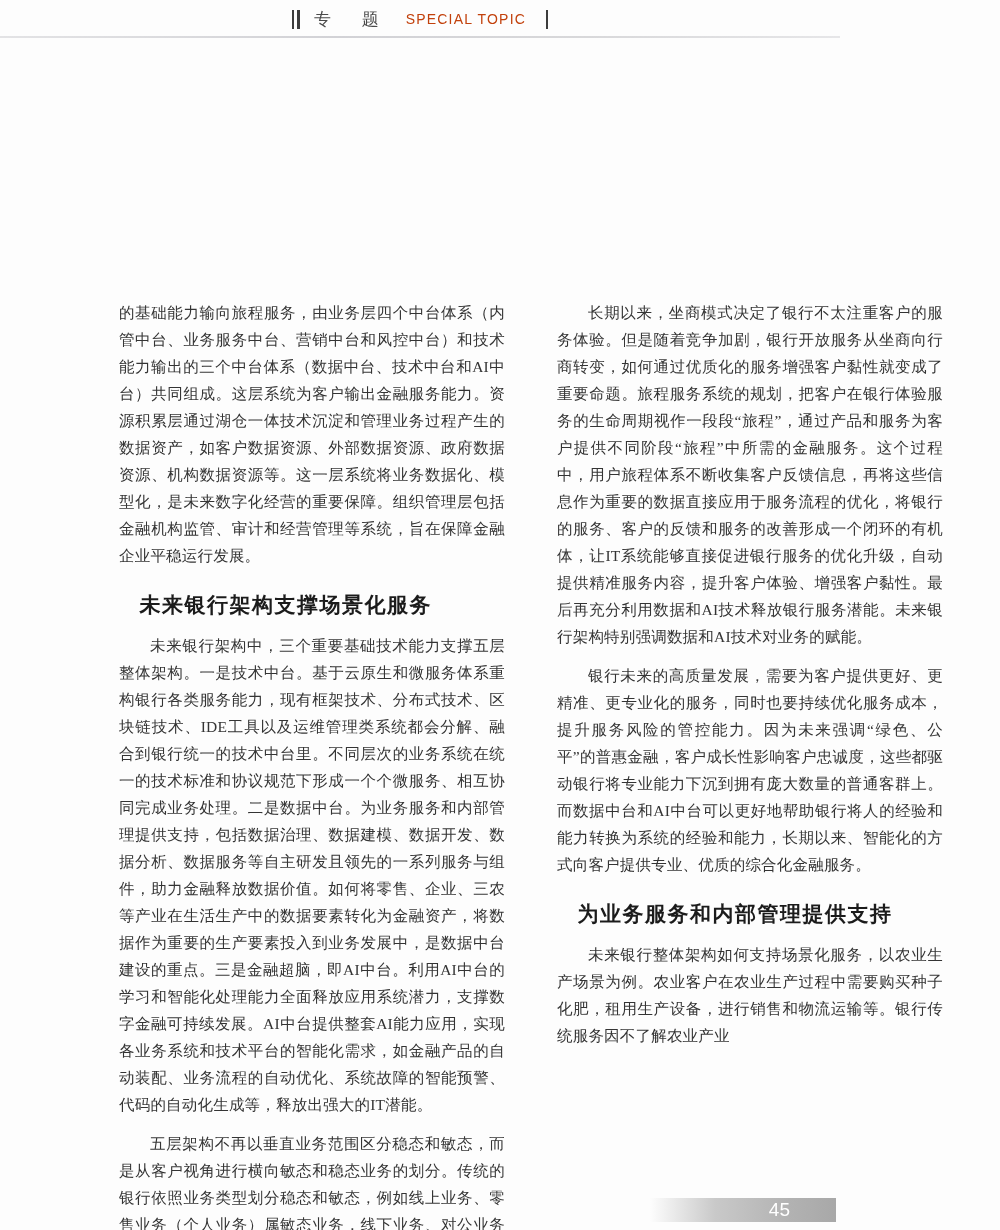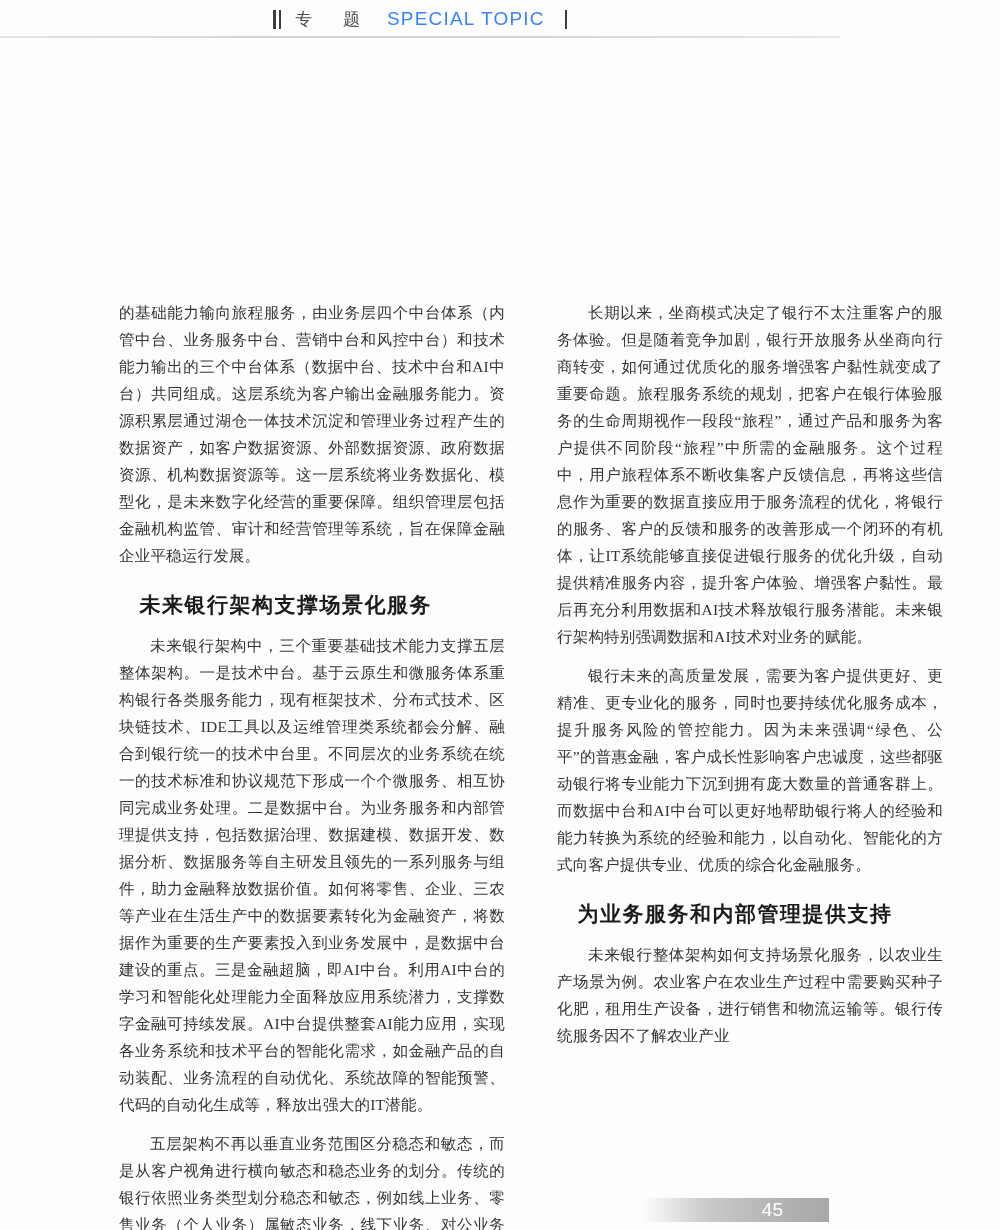--- a/index.html
+++ b/index.html
@@ -48,22 +48,22 @@
   }
   .header-cn {
     font-family: "Liberation Sans", "DejaVu Sans", sans-serif;
     font-size: 17px;
     color: #4a4a4a;
     letter-spacing: 13px;
     white-space: nowrap;
   }
   .header-en {
     font-family: "Liberation Sans", "DejaVu Sans", sans-serif;
-    font-size: 19px;
-    color: #3b82f6;
+    font-size: 14px;
+    color: #c2410c;
     letter-spacing: 1.2px;
     white-space: nowrap;
   }
   .header-rule {
     position: absolute;
     top: 36px;
     left: 0;
     width: 100%;
     height: 2px;
     background: linear-gradient(to right, #e3e3e5, #d2d2d6 40%, #d8d8da 70%, #e6e6e8);
@@ -95,21 +95,21 @@
     font-weight: bold;
     color: #1b1b1b;
     letter-spacing: 1.5px;
     margin: 21px 0 11px 0;
     text-indent: 1.55em;
     line-height: 30px;
   }
   
   .page-number-bar {
     position: absolute;
-    right: 11px;
+    right: 4px;
     bottom: 8px;
     width: 186px;
     height: 24px;
     background: linear-gradient(to right, rgba(185,185,185,0) 0%, #c9c9c9 35%, #b2b2b2 75%, #a8a8a8 100%);
     display: flex;
     align-items: center;
     justify-content: flex-end;
     padding-right: 46px;
     box-sizing: border-box;
   }
@@ -138,21 +138,21 @@
 
   <div class="content">
     <div class="col" id="col-left">
         <p class="para">的基础能力输向旅程服务，由业务层四个中台体系（内管中台、业务服务中台、营销中台和风控中台）和技术能力输出的三个中台体系（数据中台、技术中台和AI中台）共同组成。这层系统为客户输出金融服务能力。资源积累层通过湖仓一体技术沉淀和管理业务过程产生的数据资产，如客户数据资源、外部数据资源、政府数据资源、机构数据资源等。这一层系统将业务数据化、模型化，是未来数字化经营的重要保障。组织管理层包括金融机构监管、审计和经营管理等系统，旨在保障金融企业平稳运行发展。</p>
         <h2 class="sec-heading">未来银行架构支撑场景化服务</h2>
         <p class="para indent">未来银行架构中，三个重要基础技术能力支撑五层整体架构。一是技术中台。基于云原生和微服务体系重构银行各类服务能力，现有框架技术、分布式技术、区块链技术、IDE工具以及运维管理类系统都会分解、融合到银行统一的技术中台里。不同层次的业务系统在统一的技术标准和协议规范下形成一个个微服务、相互协同完成业务处理。二是数据中台。为业务服务和内部管理提供支持，包括数据治理、数据建模、数据开发、数据分析、数据服务等自主研发且领先的一系列服务与组件，助力金融释放数据价值。如何将零售、企业、三农等产业在生活生产中的数据要素转化为金融资产，将数据作为重要的生产要素投入到业务发展中，是数据中台建设的重点。三是金融超脑，即AI中台。利用AI中台的学习和智能化处理能力全面释放应用系统潜力，支撑数字金融可持续发展。AI中台提供整套AI能力应用，实现各业务系统和技术平台的智能化需求，如金融产品的自动装配、业务流程的自动优化、系统故障的智能预警、代码的自动化生成等，释放出强大的IT潜能。</p>
         <p class="para indent">五层架构不再以垂直业务范围区分稳态和敏态，而是从客户视角进行横向敏态和稳态业务的划分。传统的银行依照业务类型划分稳态和敏态，例如线上业务、零售业务（个人业务）属敏态业务，线下业务、对公业务是稳态业务等。但是，随着新一代消费者的成长以及未来生活生产习惯的巨大变化，业务发展已经出现线上线下业务融合、个人公司业务联动和相互借鉴的趋势。这</p>
       </div>
     <div class="col" id="col-right">
         <p class="para indent">长期以来，坐商模式决定了银行不太注重客户的服务体验。但是随着竞争加剧，银行开放服务从坐商向行商转变，如何通过优质化的服务增强客户黏性就变成了重要命题。旅程服务系统的规划，把客户在银行体验服务的生命周期视作一段段“旅程”，通过产品和服务为客户提供不同阶段“旅程”中所需的金融服务。这个过程中，用户旅程体系不断收集客户反馈信息，再将这些信息作为重要的数据直接应用于服务流程的优化，将银行的服务、客户的反馈和服务的改善形成一个闭环的有机体，让IT系统能够直接促进银行服务的优化升级，自动提供精准服务内容，提升客户体验、增强客户黏性。最后再充分利用数据和AI技术释放银行服务潜能。未来银行架构特别强调数据和AI技术对业务的赋能。</p>
-        <p class="para indent">银行未来的高质量发展，需要为客户提供更好、更精准、更专业化的服务，同时也要持续优化服务成本，提升服务风险的管控能力。因为未来强调“绿色、公平”的普惠金融，客户成长性影响客户忠诚度，这些都驱动银行将专业能力下沉到拥有庞大数量的普通客群上。而数据中台和AI中台可以更好地帮助银行将人的经验和能力转换为系统的经验和能力，以自动化、智能化的方式向客户提供专业、优质的综合化金融服务。</p>
+        <p class="para indent">银行未来的高质量发展，需要为客户提供更好、更精准、更专业化的服务，同时也要持续优化服务成本，提升服务风险的管控能力。因为未来强调“绿色、公平”的普惠金融，客户成长性影响客户忠诚度，这些都驱动银行将专业能力下沉到拥有庞大数量的普通客群上。而数据中台和AI中台可以更好地帮助银行将人的经验和能力转换为系统的经验和能力，长期以来、智能化的方式向客户提供专业、优质的综合化金融服务。</p>
         <h2 class="sec-heading">为业务服务和内部管理提供支持</h2>
         <p class="para indent">未来银行整体架构如何支持场景化服务，以农业生产场景为例。农业客户在农业生产过程中需要购买种子化肥，租用生产设备，进行销售和物流运输等。银行传统服务因不了解农业产业</p>
       </div>
   </div>
 
   <div class="page-number-bar">
     <span class="page-number-text">45</span>
   </div>
 
 </div>

